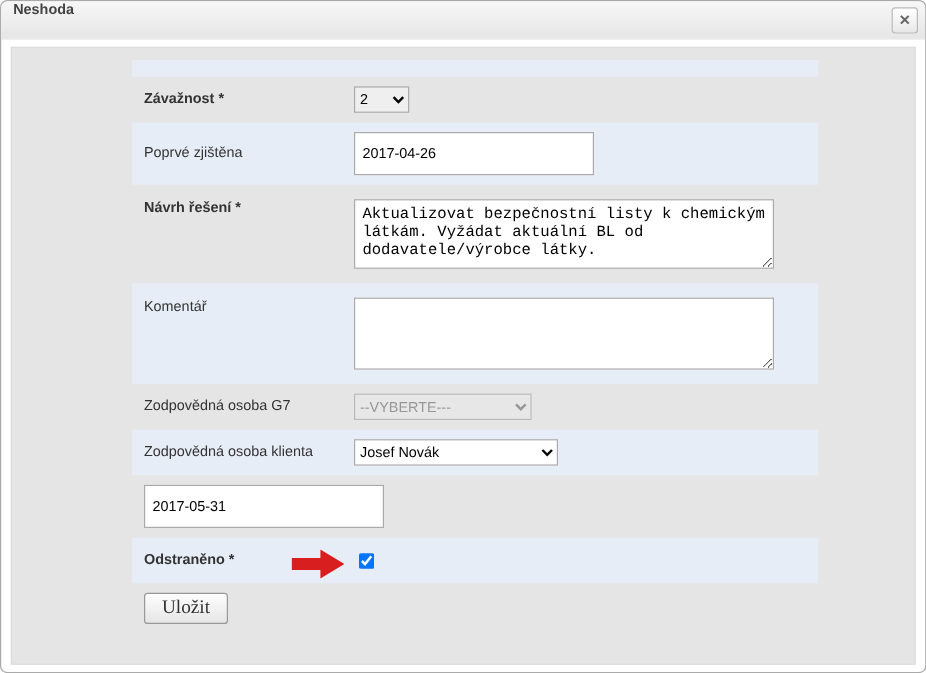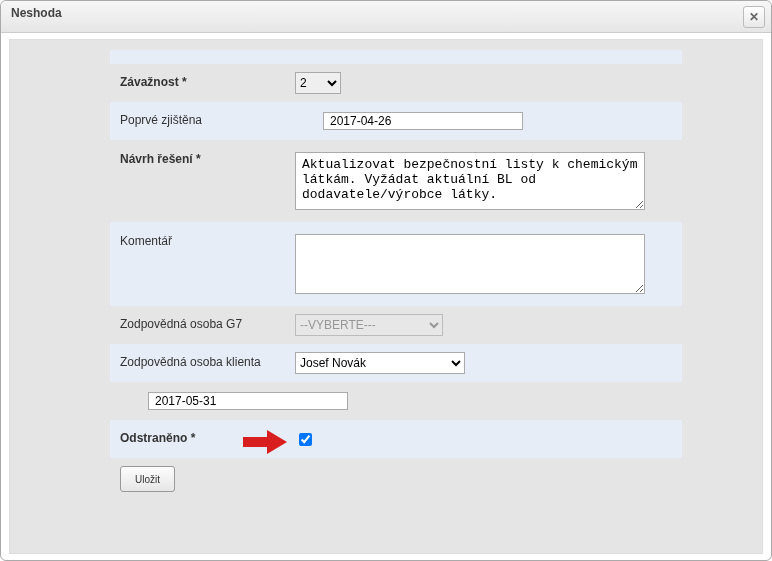--- a/index.html
+++ b/index.html
@@ -19,22 +19,22 @@
     position: relative;
     overflow: hidden;
   }
   .dialog-header {
     height: 32px;
     background: linear-gradient(#f7f7f7, #e6e6e6);
     border-bottom: 1px solid #ccc;
     border-top-left-radius: 6px;
     border-top-right-radius: 6px;
     display: flex;
-    align-items: flex-end;
-    padding: 12px 10px;
+    align-items: flex-start;
+    padding: 0 10px;
     position: relative;
   }
   .dialog-title {
     font-weight: bold;
     color: #444;
   }
   .close-btn {
     position: absolute;
     right: 6px;
     top: 5px;
@@ -84,27 +84,26 @@
     line-height: 1.3;
   }
   .label-col.bold { font-weight: bold; }
   .input-col {
     flex: 1;
     display: flex;
     align-items: center;
     position: relative;
   }
   input[type=text] {
-    height: 18px;
+    height: 36px;
     border: 1px solid #aaa;
     padding: 2px 6px;
     font-family: Arial, sans-serif;
     font-size: 12px;
     background: #fff;
-    margin-left: 28px;
   }
   input[type=text].w-date { width: 200px; }
   textarea {
     border: 1px solid #aaa;
     font-family: "Courier New", monospace;
     font-size: 13px;
     padding: 4px 6px;
     resize: both;
     background: #fff;
   }
@@ -135,23 +134,24 @@
   }
   .submit-row {
     padding: 8px 10px;
   }
   button.save-btn {
     height: 26px;
     padding: 0 14px;
     border: 1px solid #999;
     border-radius: 3px;
     background: linear-gradient(#fdfdfd, #e6e6e6);
-    font-size: 10px;
+    font-size: 16px;
     cursor: pointer;
     color: #333;
+    font-family: Liberation Serif, serif;
   }
   
   .strip { height: 14px; background:#e7edf6; margin-bottom:0;}
   .spacer-top { height: 10px; }
 </style>
 </head>
 <body>
 
 <div class="dialog">
 

